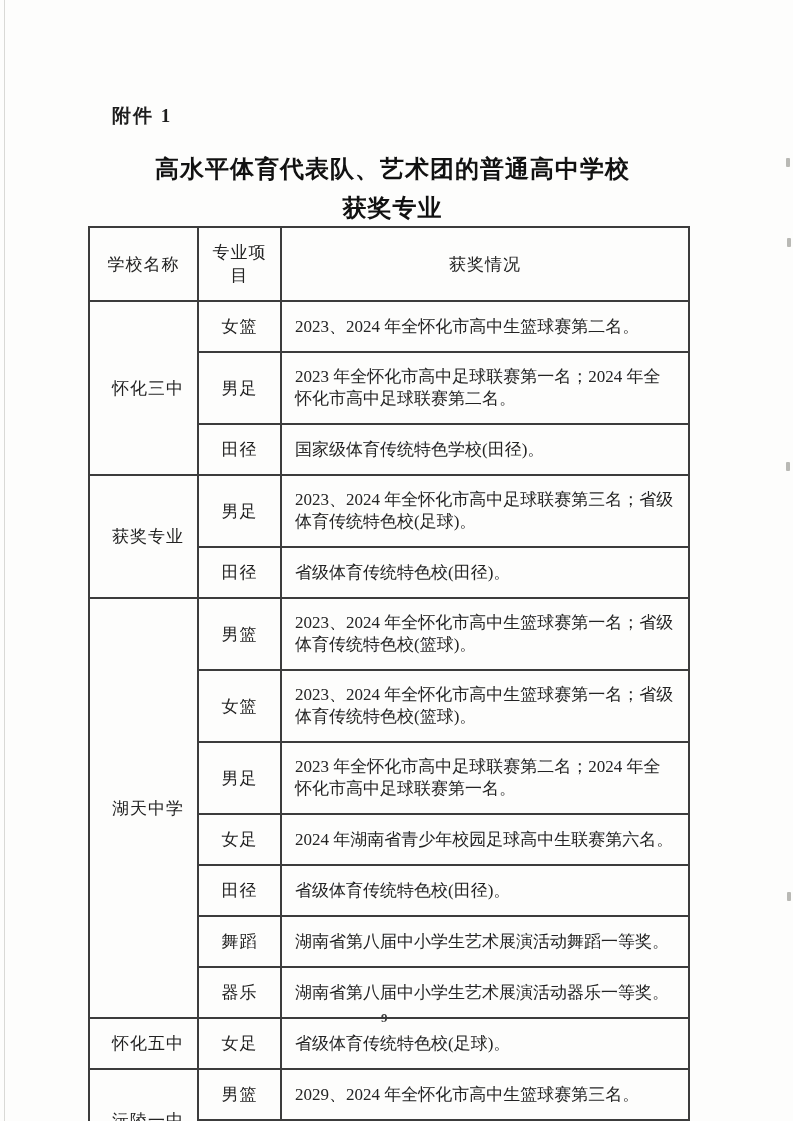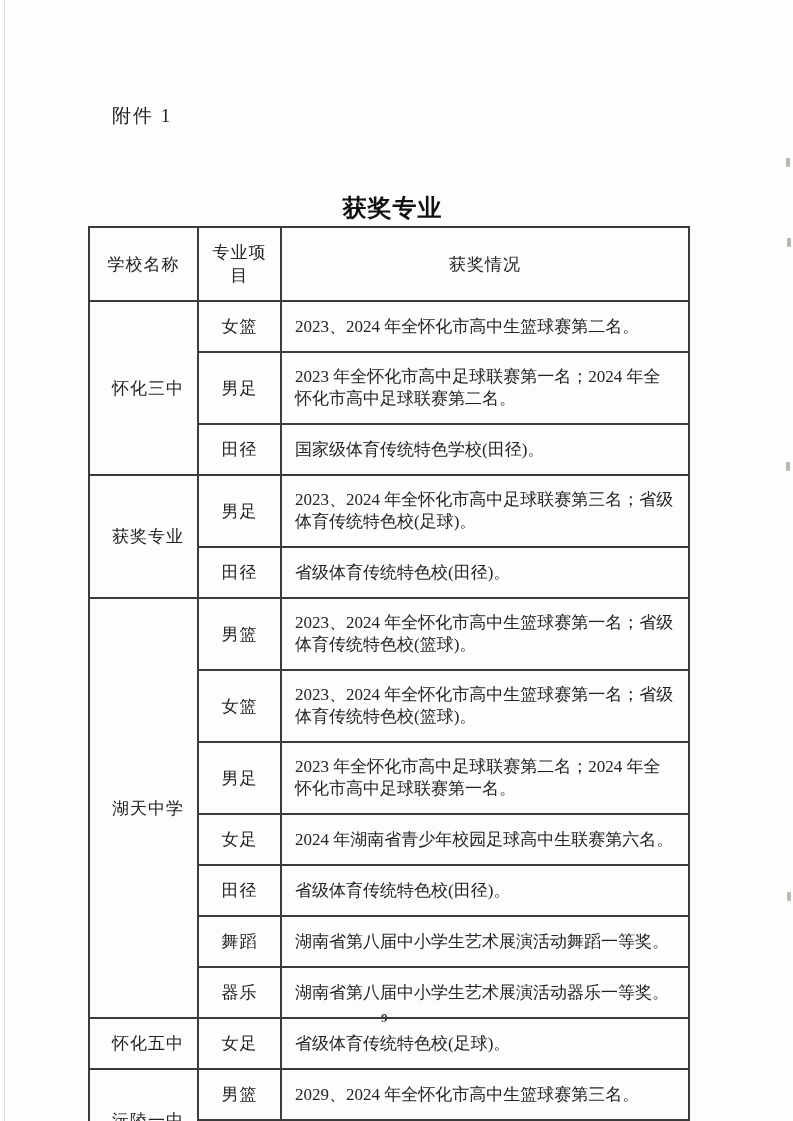--- a/index.html
+++ b/index.html
@@ -18,21 +18,21 @@
   
   .edge-line {
     position:absolute; left:4px; top:0; width:1px; height:1121px;
     background:#d9d9d6;
   }
   .artifact {
     position:absolute; width:4px; height:9px; background:#b9b9b5; border-radius:1px;
   }
   .attachment {
     position:absolute; left:112px; top:103px;
-    font-size:19px; letter-spacing:2px; color:#1d1d1d;
+    font-size:19px; letter-spacing:2px; color:#1d1d1d;font-weight:bold;
   }
   .doc-title {
     position:absolute; left:0; top:153px; width:785px;
     text-align:center;
     font-family:"Liberation Sans","DejaVu Sans",sans-serif;
     font-weight:700; font-size:24px; letter-spacing:1px; color:#111111;
   }
   .doc-subtitle {
     position:absolute; left:0; top:192px; width:785px;
     text-align:center;
@@ -80,20 +80,21 @@
 
 <div class="page">
 
   <div class="edge-line"></div>
   <div class="artifact" style="left:786px; top:158px;"></div>
   <div class="artifact" style="left:787px; top:238px;"></div>
   <div class="artifact" style="left:786px; top:462px;"></div>
   <div class="artifact" style="left:787px; top:892px;"></div>
 
   <div class="attachment">附件 1</div>
+  <div class="doc-title">高水平体育代表队、艺术团的普通高中学校</div>
   <div class="doc-subtitle">获奖专业</div>
 
   <table class="awards">
     <colgroup>
       <col style="width:109px">
       <col style="width:83px">
       <col style="width:408px">
     </colgroup>
     <tbody>
         <tr style="height:43px">

